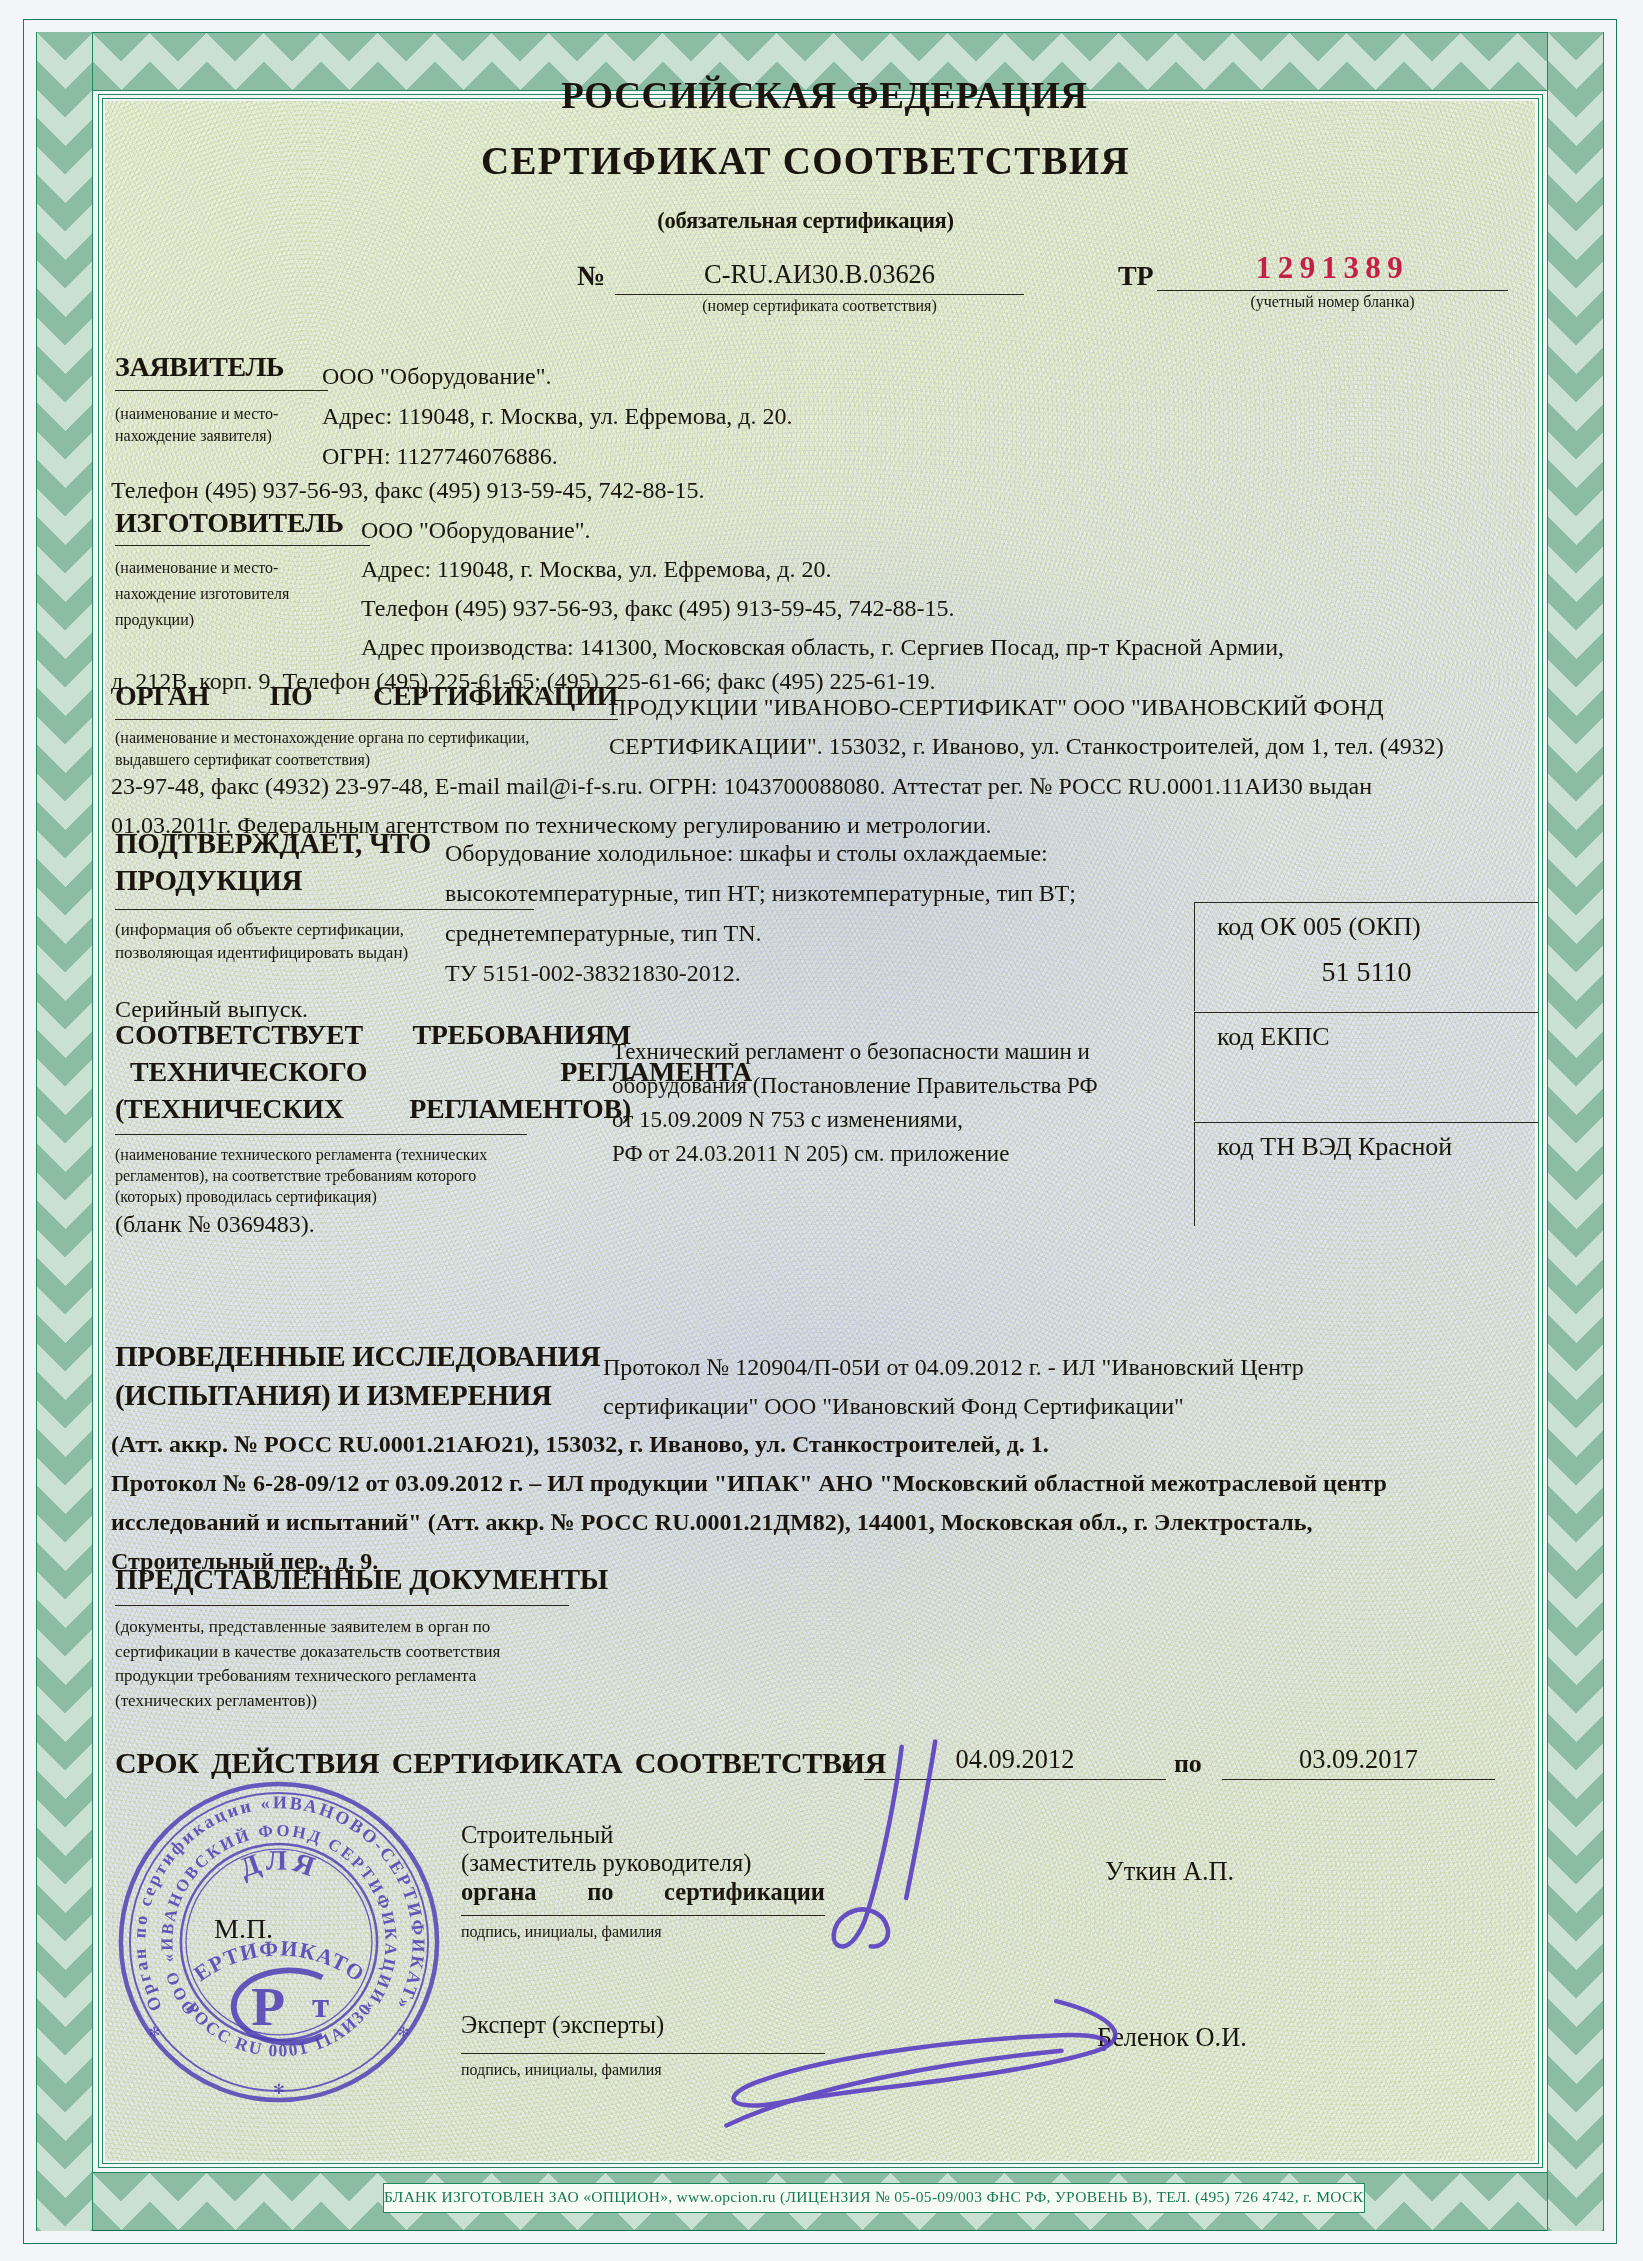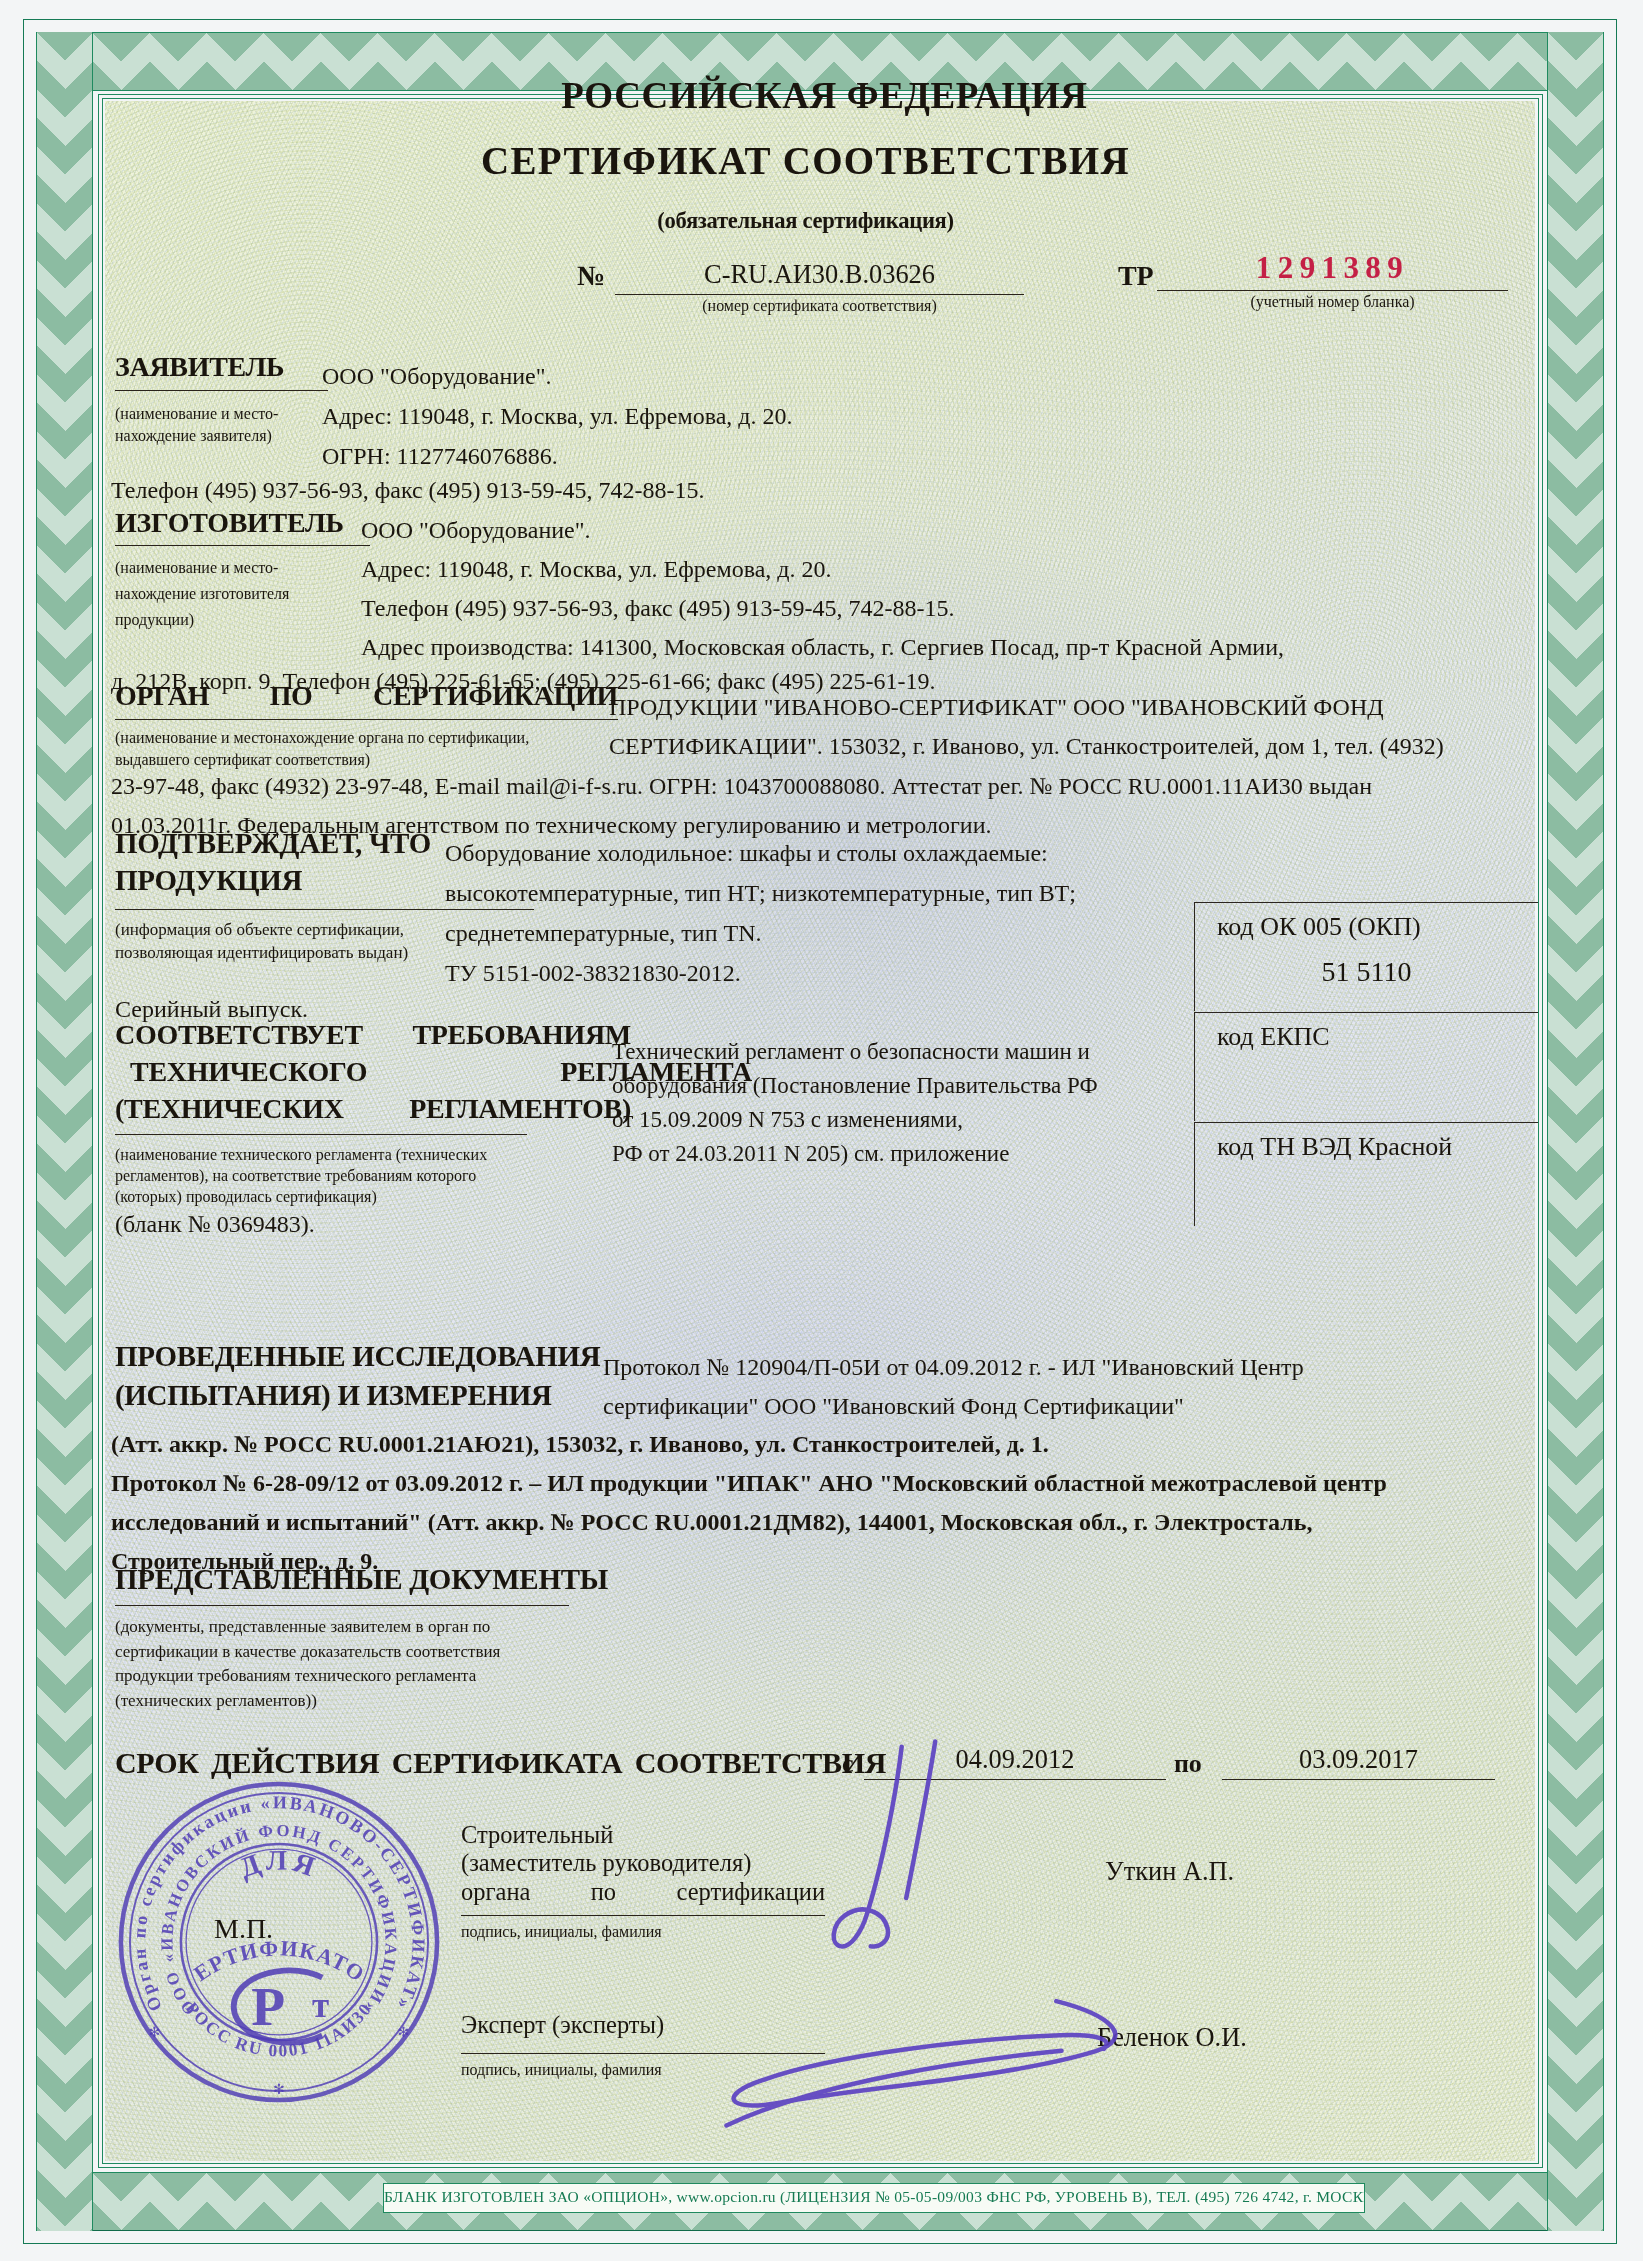--- a/index.html
+++ b/index.html
@@ -25,21 +25,21 @@
       radial-gradient(ellipse 612px 483px at 52% 36%, rgba(124,130,216,.17), rgba(124,130,216,0) 70%),
       radial-gradient(ellipse 548px 419px at 48% 64%, rgba(124,130,216,.10), rgba(124,130,216,0) 70%),
       repeating-radial-gradient(circle at 14% 16%, rgba(150,170,60,.13) 0 1.3px, rgba(0,0,0,0) 1.3px 4.5px),
       repeating-radial-gradient(circle at 88% 28%, rgba(150,170,60,.10) 0 1.3px, rgba(0,0,0,0) 1.3px 4.5px),
       repeating-radial-gradient(circle at 50% 88%, rgba(118,150,200,.09) 0 1.3px, rgba(0,0,0,0) 1.3px 4.5px),
       repeating-linear-gradient(64deg, rgba(141,168,74,.12) 0 1.3px, rgba(0,0,0,0) 1.3px 3.9px),
       repeating-linear-gradient(-64deg, rgba(108,148,188,.10) 0 1.3px, rgba(0,0,0,0) 1.3px 3.9px),
       linear-gradient(160deg,#eef3da 0%,#ebefdc 22%,#e6e9ee 45%,#e3e5f1 58%,#e8edde 82%,#eef2dc 100%);}
   
   .t{position:absolute;white-space:nowrap;font-size:24px;line-height:1.15;}
-  .tj{position:absolute;font-size:24px;line-height:1.15;text-align:justify;text-align-last:justify;}
+  .tj{position:absolute;font-size:24px;line-height:1.15;text-align:justify;text-align-last:justify;font-weight:bold;}
   .h{font-weight:bold;letter-spacing:-0.3px;}
   .cap{font-size:16px;}
   .ctr{text-align:center;white-space:normal;}
   .rule{position:absolute;border-top:1.9px solid #2a231b;}
   .field{position:absolute;text-align:center;}
   .field .val{font-size:26.4px;border-bottom:1.9px solid #2a231b;padding-bottom:3.9px;}
   .field .fcap{font-size:16px;padding-top:2.6px;}
   .codebox{position:absolute;border-top:1.9px solid #2b2520;border-left:1.9px solid #2b2520;}
   .codebox .lbl{font-size:26px;padding:9px 0 0 22px;white-space:nowrap;}
   .codebox .cval{font-size:28px;text-align:center;padding-top:14px;}

